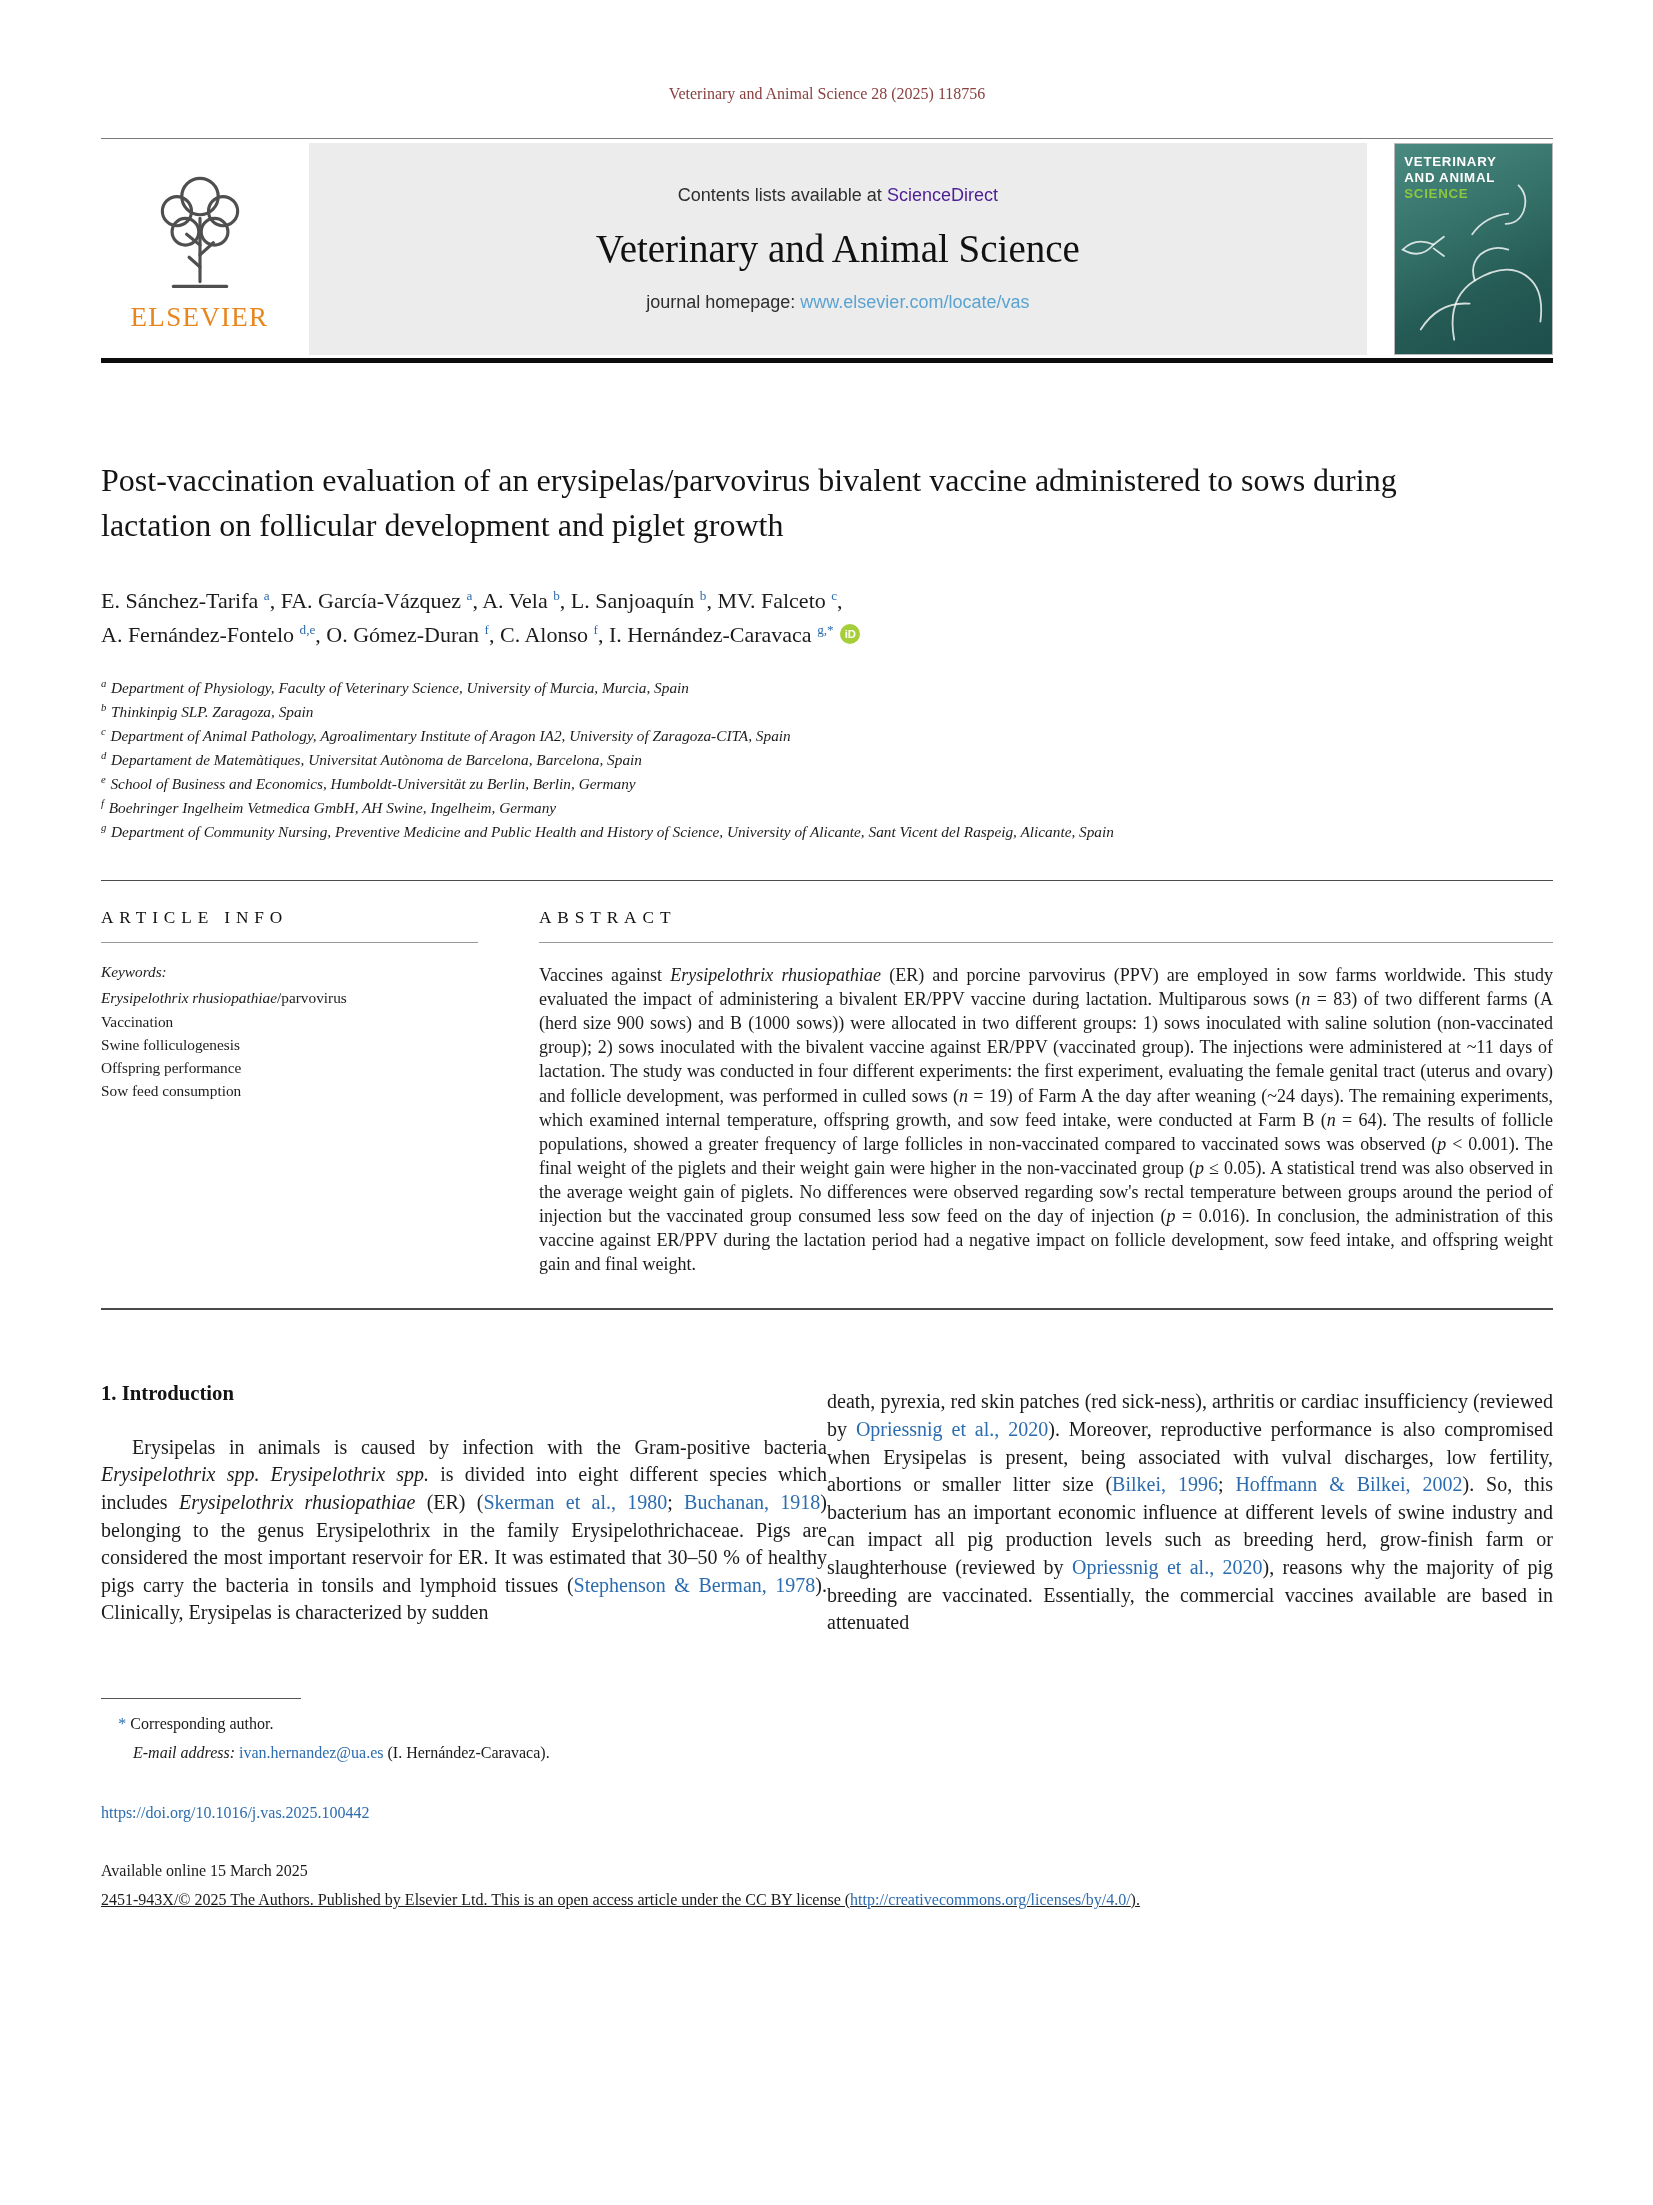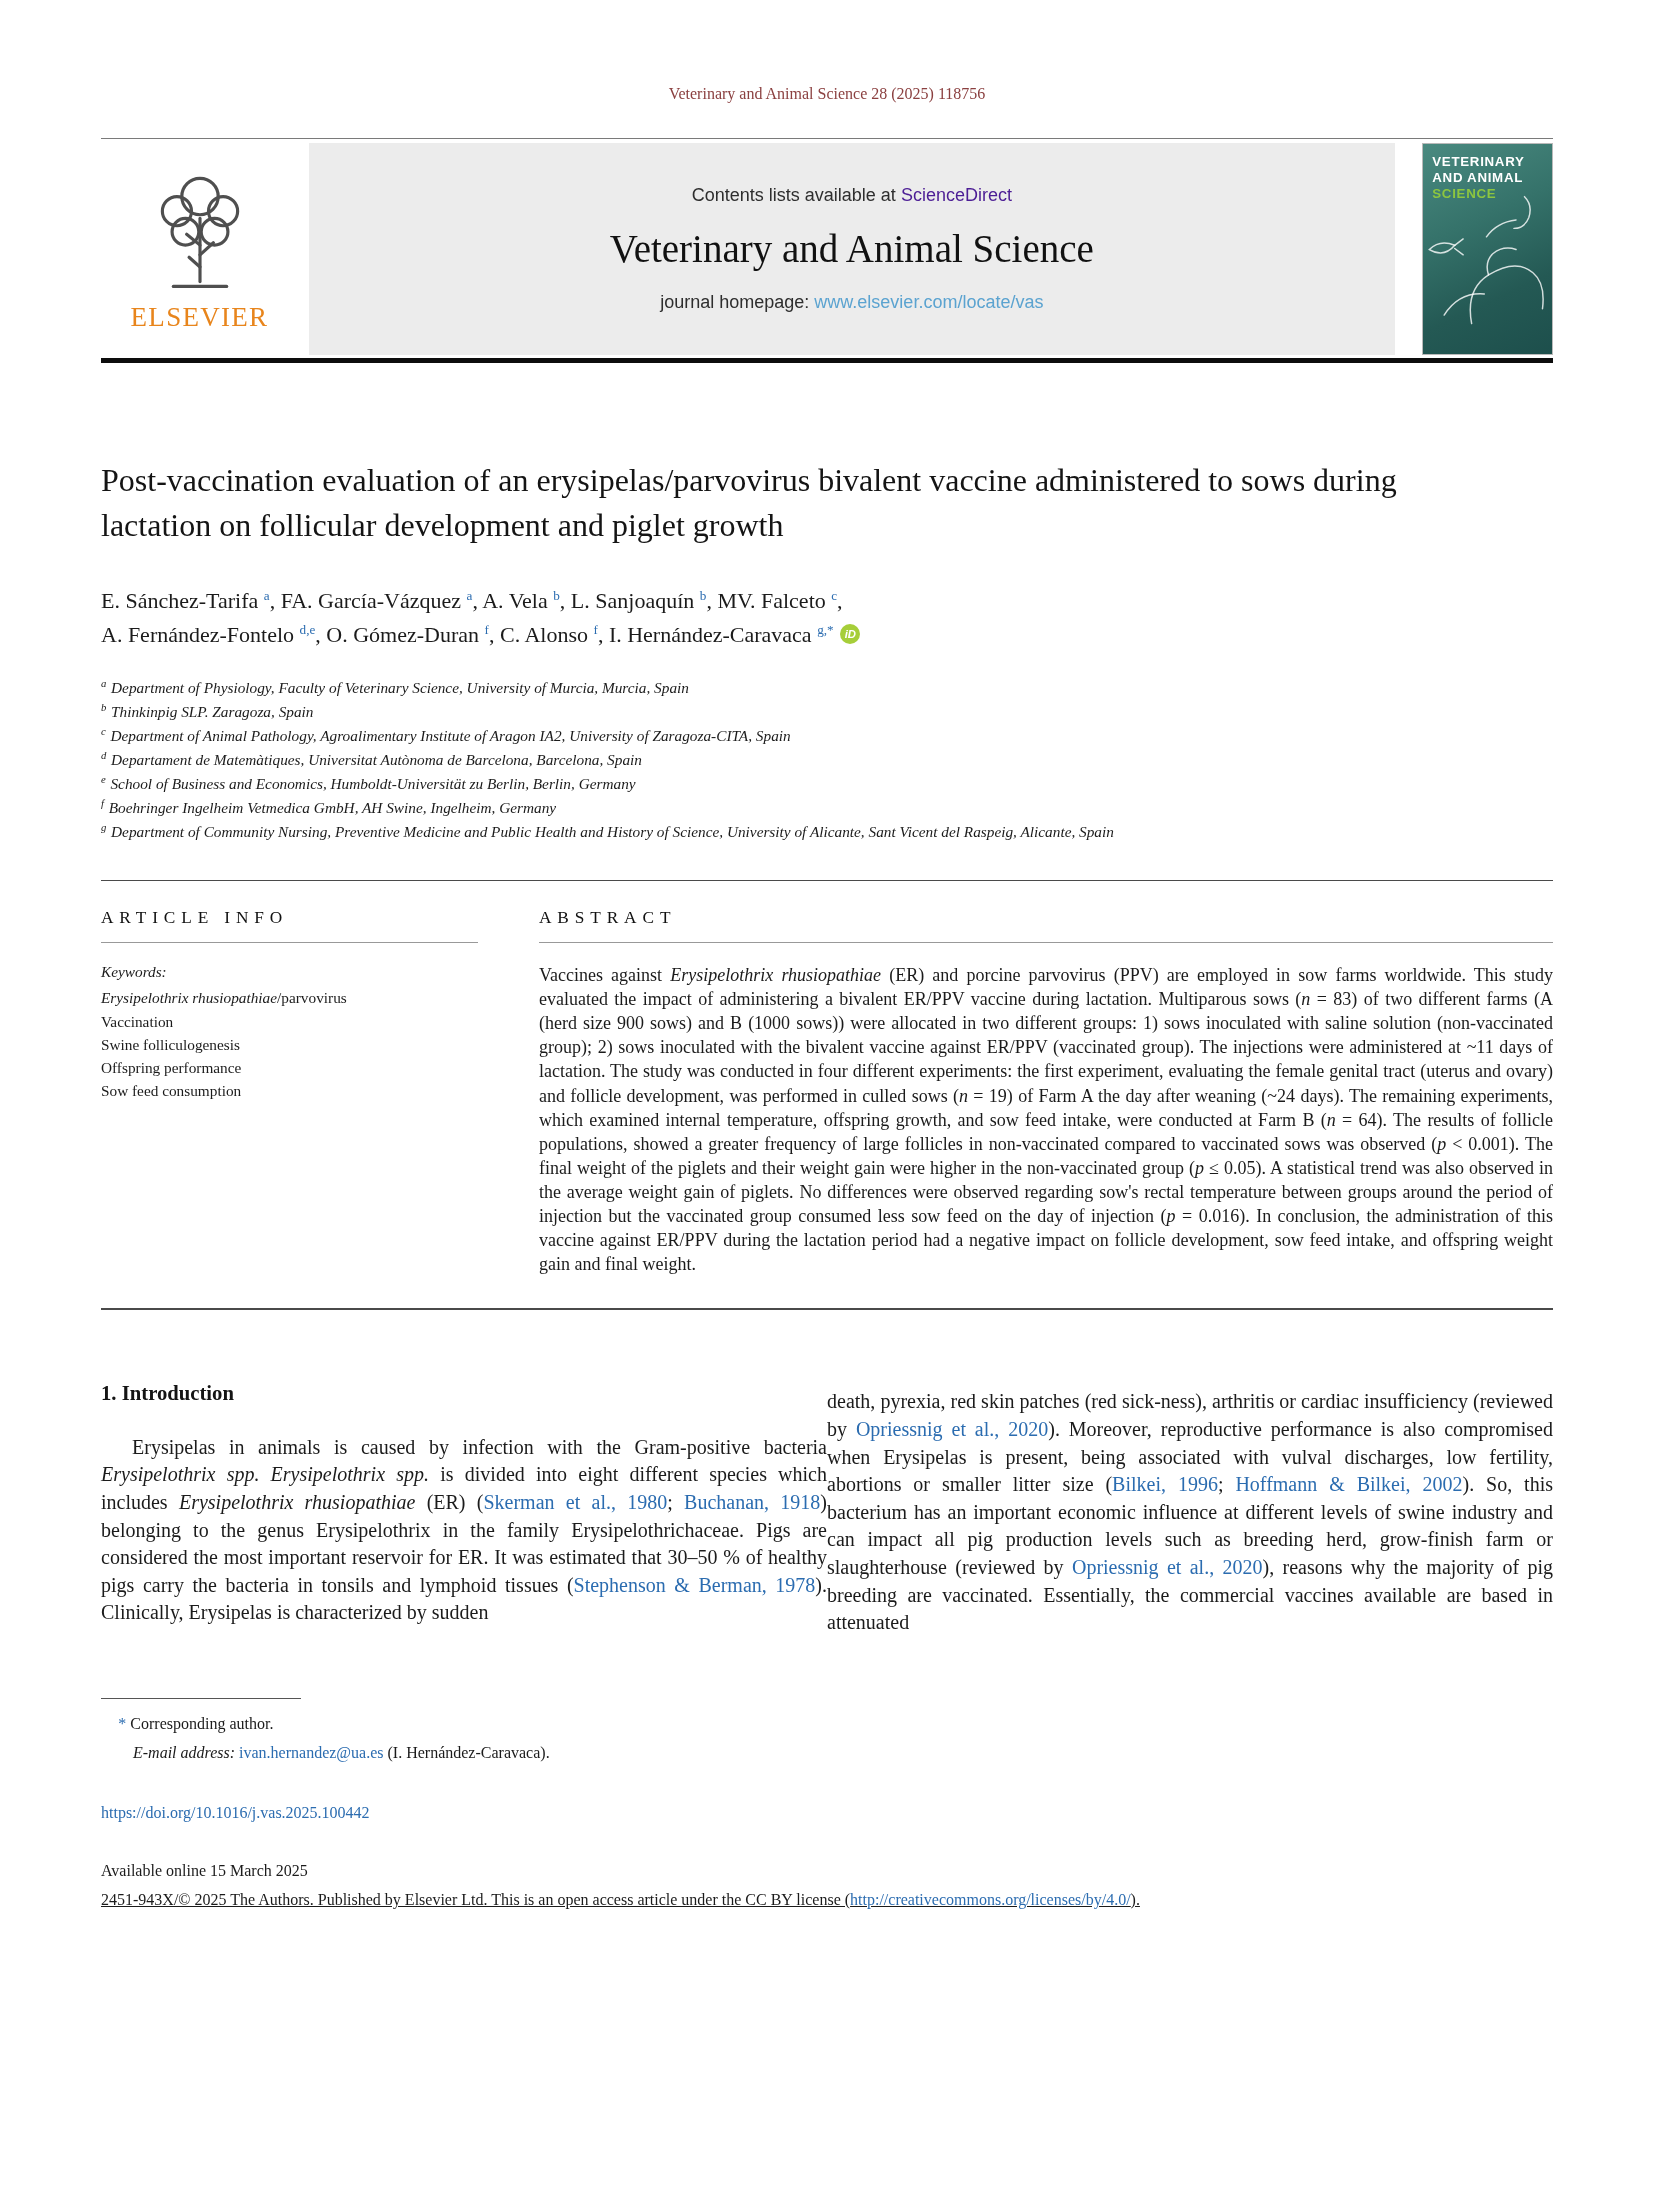--- a/index.html
+++ b/index.html
@@ -17,37 +17,37 @@
   .header-band { display:flex; align-items:stretch; height:212px; margin:4px 0 2.7px 0; }
   .logo-block { width:197px; display:flex; flex-direction:column; align-items:center; justify-content:center; }
   .tree { width:124px; height:136px; }
   .elsevier-word { font-size:27px; letter-spacing:1.3px; color:#e8851c; margin-top:1.3px; }
   .journal-box { flex:1; background:#ececec; margin:0 27px 0 10.7px; display:flex; flex-direction:column; align-items:center; justify-content:center; }
   .contents-line { font-family:"Liberation Sans", sans-serif; font-size:18px; color:#2e2e2e; }
   .sd-link { color:#4c1d95; text-decoration:none; cursor:pointer; }
   .journal-title { font-size:39px; color:#111; margin:20px 0 21.3px 0; }
   .homepage-line { font-family:"Liberation Sans", sans-serif; font-size:18px; color:#2e2e2e; }
   .hp-link { color:#5ba3d0; text-decoration:none; cursor:pointer; }
-  .cover-thumb { width:131px; height:212px; position:relative; overflow:hidden; border:0.7px solid #b9b9b9;
+  .cover-thumb { width:159px; height:212px; position:relative; overflow:hidden; border:0.7px solid #b9b9b9;
                  background:linear-gradient(155deg,#4a8a80 0%,#35726a 38%,#245954 70%,#1d4f4c 100%); }
   .cover-text { position:absolute; top:9.3px; left:9.3px; display:flex; flex-direction:column;
                 font-family:"Liberation Sans", sans-serif; font-weight:bold; font-size:13.3px; line-height:1.22;
                 color:#ffffff; letter-spacing:0.7px; }
   .cover-text .green { color:#8dc63f; }
   .cover-art { position:absolute; inset:0; width:100%; height:100%; }
 
   .black-rule { height:4.7px; background:#0d0d0d; }
 
   
   .article-title { font-weight:normal; font-size:32px; line-height:1.43; margin-top:95px; max-width:1374px; color:#141414; }
   .authors { margin-top:35px; font-size:22px; line-height:1.52; }
   .authors sup { font-size:60%; line-height:0; }
   .orcid { display:inline-block; width:20px; height:20px; border-radius:50%; background:#a6ce39; color:#fff;
            font-family:"Liberation Sans", sans-serif; font-size:11.3px; font-weight:bold; text-align:center;
-           line-height:20px; margin-left:6.7px; vertical-align:4px; cursor:pointer;font-style:italic; }
+           line-height:20px; margin-left:6.7px; vertical-align:4px; cursor:pointer; }
 
   .affiliations { margin-top:25px; font-size:15.3px; line-height:1.57; font-style:italic; }
   .aff sup { font-size:70%; margin-right:4.7px; line-height:0; }
 
   .section-rule { height:1.3px; background:#4a4a4a; }
   .rule-mt { margin-top:36px; }
   .rule-mt2 { margin-top:32px; }
 
   
   .info-abstract { display:flex; margin-top:27px; }

